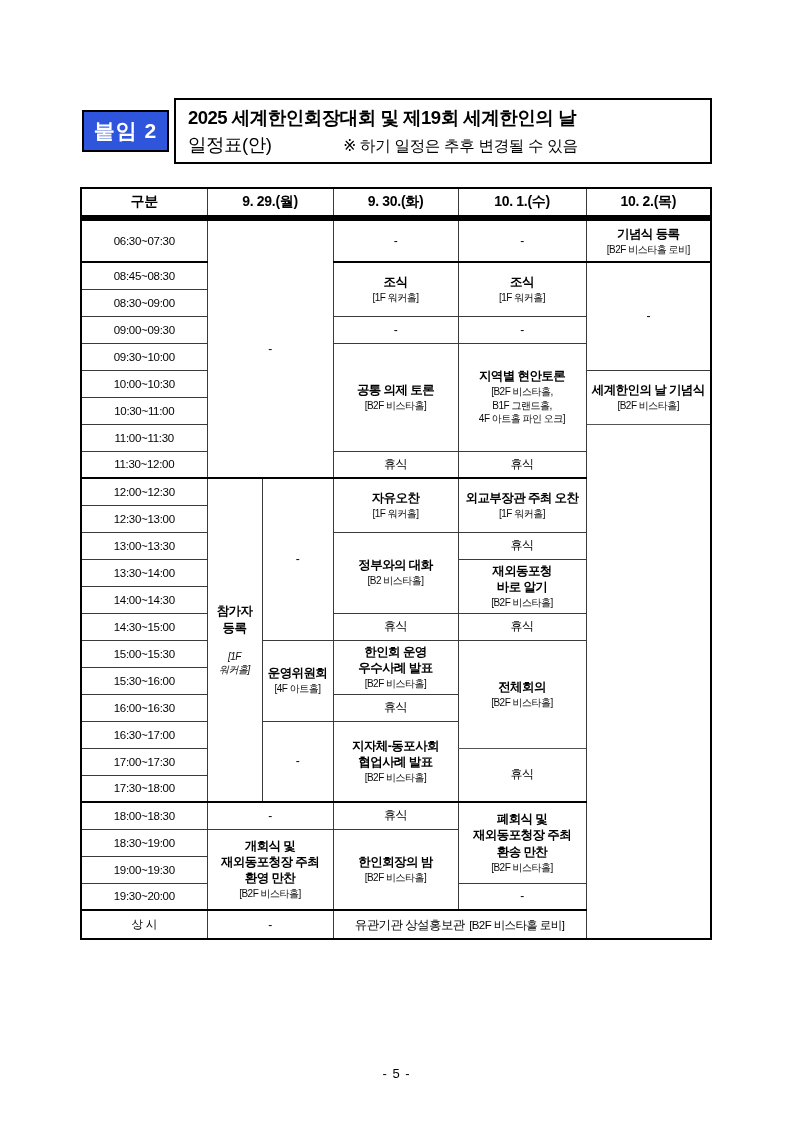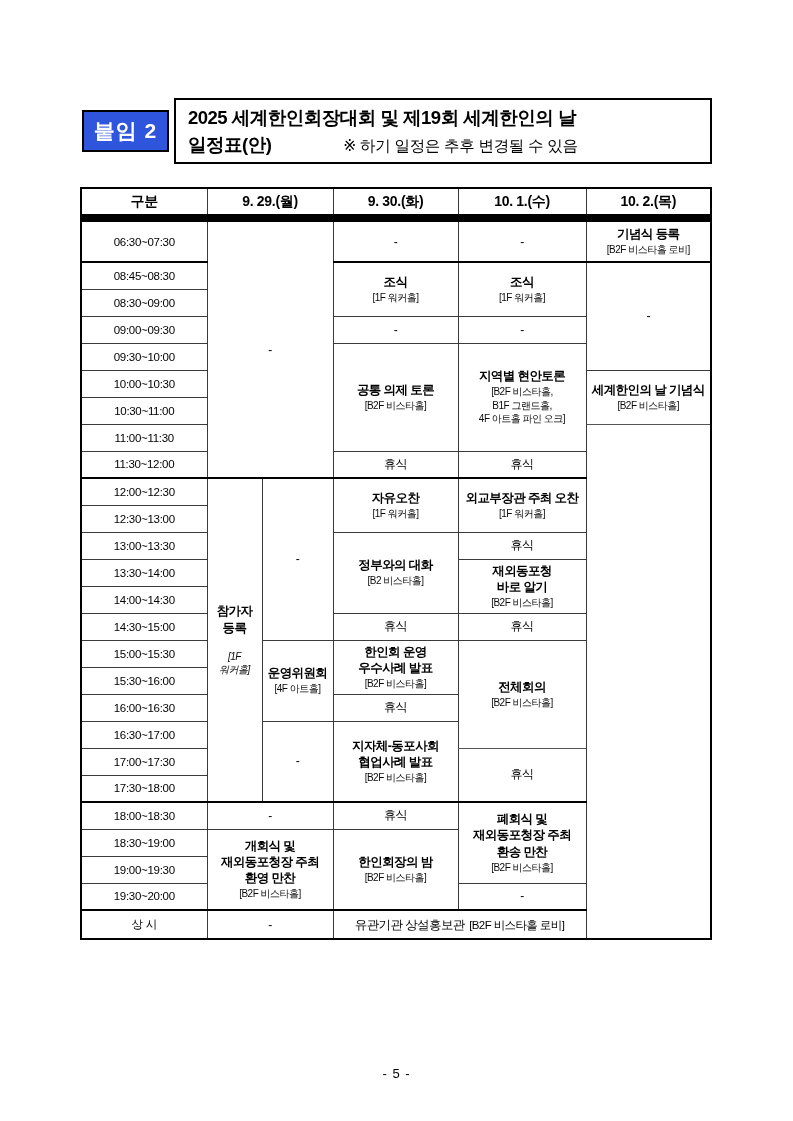--- a/index.html
+++ b/index.html
@@ -20,35 +20,35 @@
     display:flex; align-items:center; justify-content:center;
     color:#fff; font-weight:bold; font-size:21px; letter-spacing:1px;
   }
   .title-box {
     flex:1; height:66px; border:2.5px solid #000;
     padding:4px 10px 4px 12px;
     display:flex; flex-direction:column; justify-content:center;
   }
   .title-line1 { font-weight:bold; font-size:18.5px; letter-spacing:-0.5px; line-height:1.45; }
   .title-line2 { display:flex; align-items:baseline; }
-  .title-line2 .t2 { font-weight:bold; font-size:18.5px; letter-spacing:-0.5px; }
+  .title-line2 .t2 { font-weight:normal; font-size:18.5px; letter-spacing:-0.5px; }
   .title-line2 .note { font-size:15.5px; margin-left:72px; letter-spacing:-0.3px; }
   
   table.sched {
     position:absolute; left:80px; top:187px;
     width:630px; border-collapse:collapse; table-layout:fixed;
     border:2px solid #000;
   }
   .sched th, .sched td {
     border:1px solid #3a3a3a;
     text-align:center; vertical-align:middle;
     padding:1px 2px;
     overflow:hidden;
   }
-  .sched thead th { height:30px; font-size:14px; font-weight:bold; border-bottom:8px solid #000000; letter-spacing:-0.3px; }
+  .sched thead th { height:30px; font-size:14px; font-weight:bold; border-bottom:6px solid #000000; letter-spacing:-0.3px; }
   .sched td.time { font-size:11.5px; letter-spacing:-0.3px; height:27px; }
   .sched tr.first td { height:44px; }
   .sched tr.thick td { border-top:2px solid #000; }
   .sched tr.last td { height:29px; }
   .ev .t { font-weight:bold; font-size:12.5px; letter-spacing:-0.6px; white-space:pre-line; line-height:1.3; }
   .ev .l { font-size:10px; letter-spacing:-0.5px; white-space:pre-line; line-height:1.35; margin-top:1px; color:#0a0a0a; }
   .ev .l.gap { margin-top:14px;font-style:italic; }
   td.dash, td.rest { font-size:12px; letter-spacing:-0.5px; }
   td.promo .t { font-weight:normal; font-size:12.5px; letter-spacing:-0.6px; }
   td.promo .l2 { font-size:11.5px; letter-spacing:-0.6px; }

